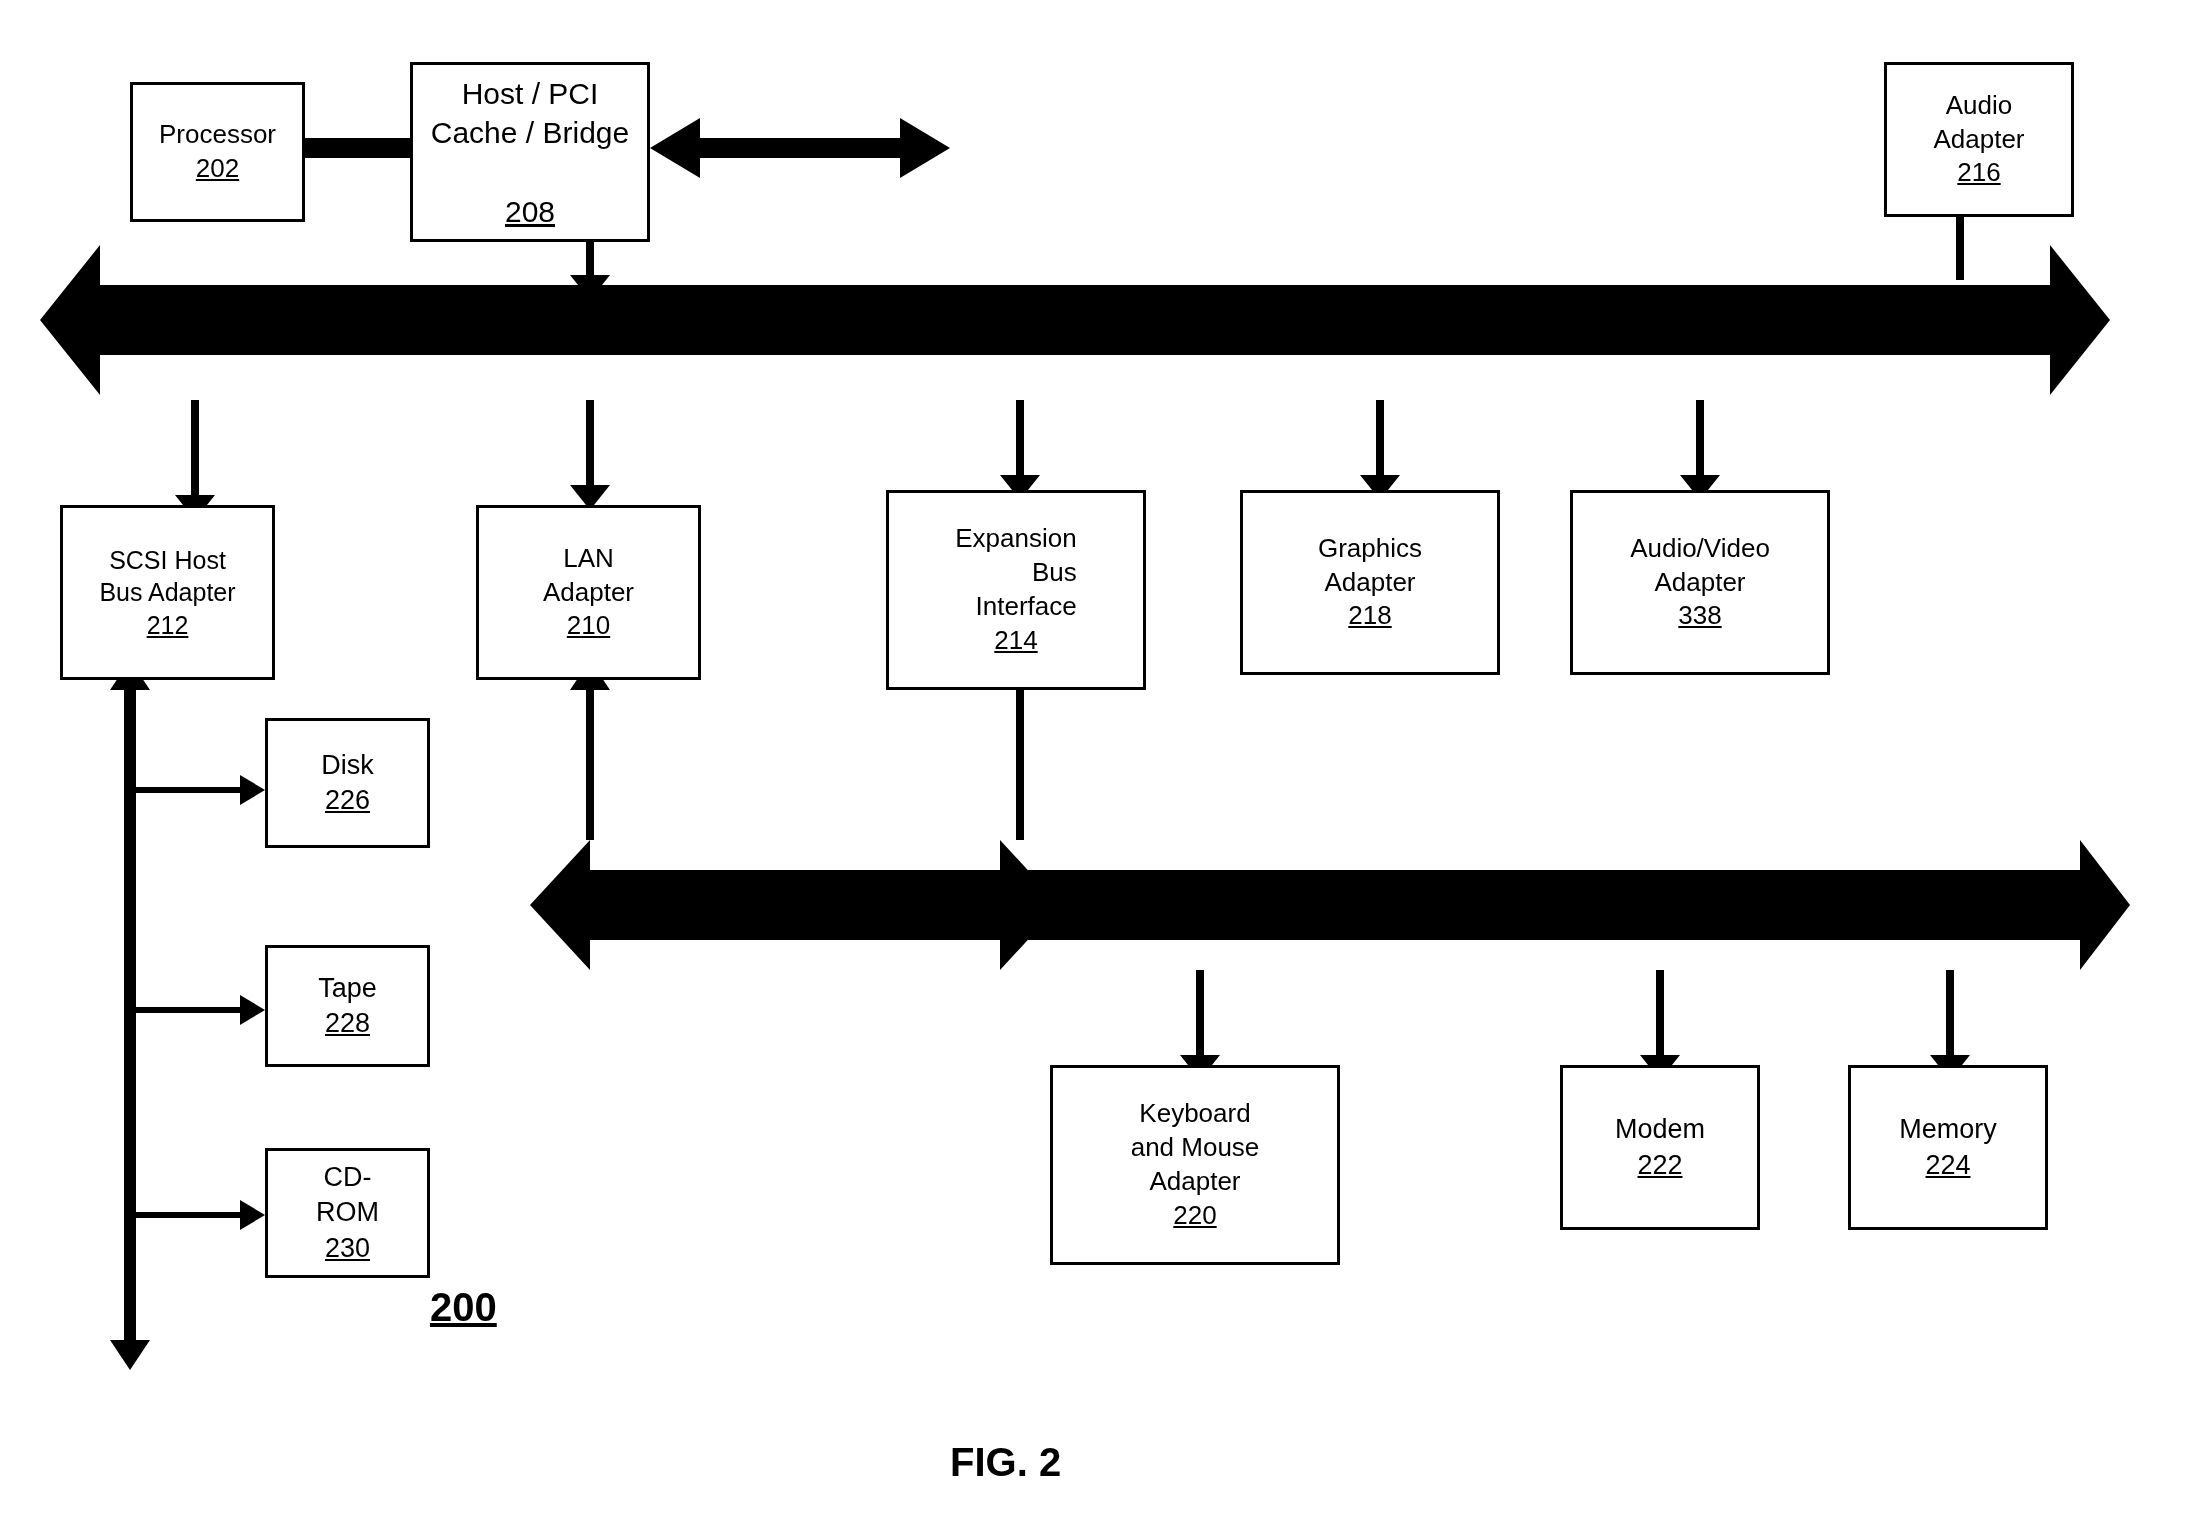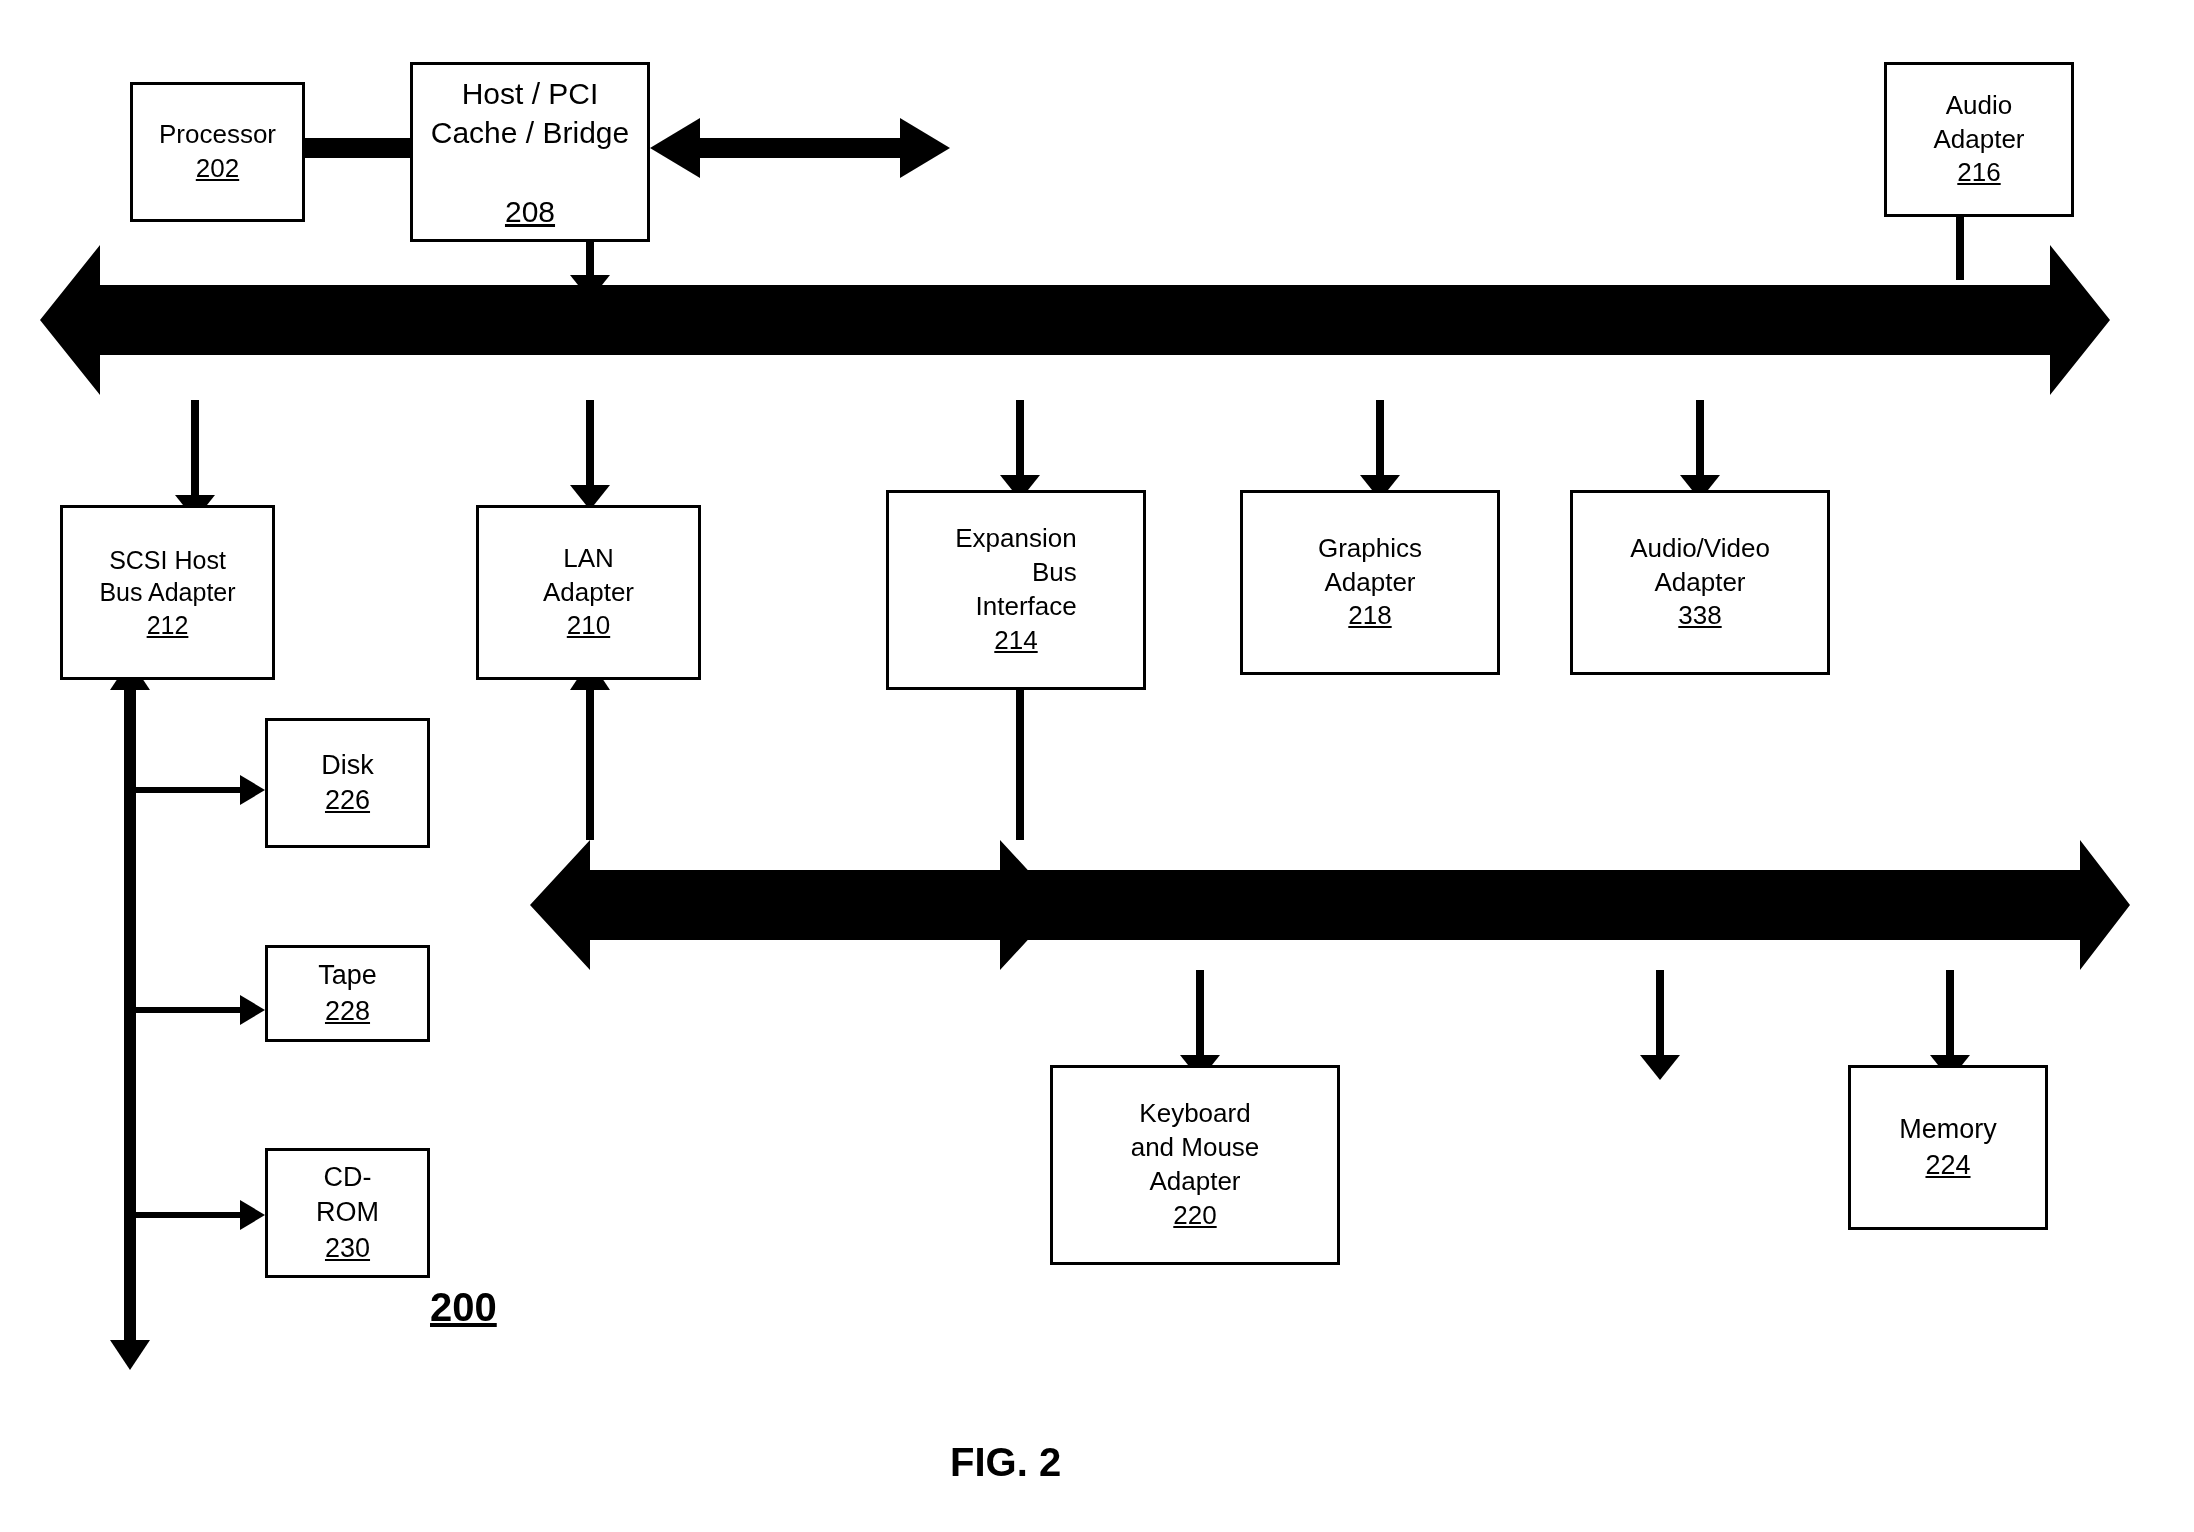--- a/index.html
+++ b/index.html
@@ -287,35 +287,39 @@
   <div class="box" style="left:1570px; top:490px; width:260px; height:185px; font-size:26px;">
     <span>Audio/Video<br>Adapter</span>
     <u>338</u>
   </div>
 
   <div class="box" style="left:265px; top:718px; width:165px; height:130px; font-size:27px;">
     <span>Disk</span>
     <u>226</u>
   </div>
 
-  <div class="box" style="left:265px; top:945px; width:165px; height:97px; font-size:27px;">
+  <div class="box" style="left:265px; top:945px; width:165px; height:122px; font-size:27px;">
     <span>Tape</span>
     <u>228</u>
   </div>
 
   <div class="box" style="left:265px; top:1148px; width:165px; height:130px; font-size:27px;">
     <span>CD-<br>ROM</span>
     <u>230</u>
   </div>
 
   <div class="box" style="left:1050px; top:1065px; width:290px; height:200px; font-size:26px;">
     <span>Keyboard<br>and Mouse<br>Adapter</span>
     <u>220</u>
   </div>
 
+  <div class="box" style="left:1560px; top:1065px; width:200px; height:165px; font-size:27px;">
+    <span>Modem</span>
+    <u>222</u>
+  </div>
 
   <div class="box" style="left:1848px; top:1065px; width:200px; height:165px; font-size:27px;">
     <span>Memory</span>
     <u>224</u>
   </div>
 
   <div class="diagram-label" style="left:430px; top:1285px; font-size:40px;">
     <u>200</u>
   </div>
 

